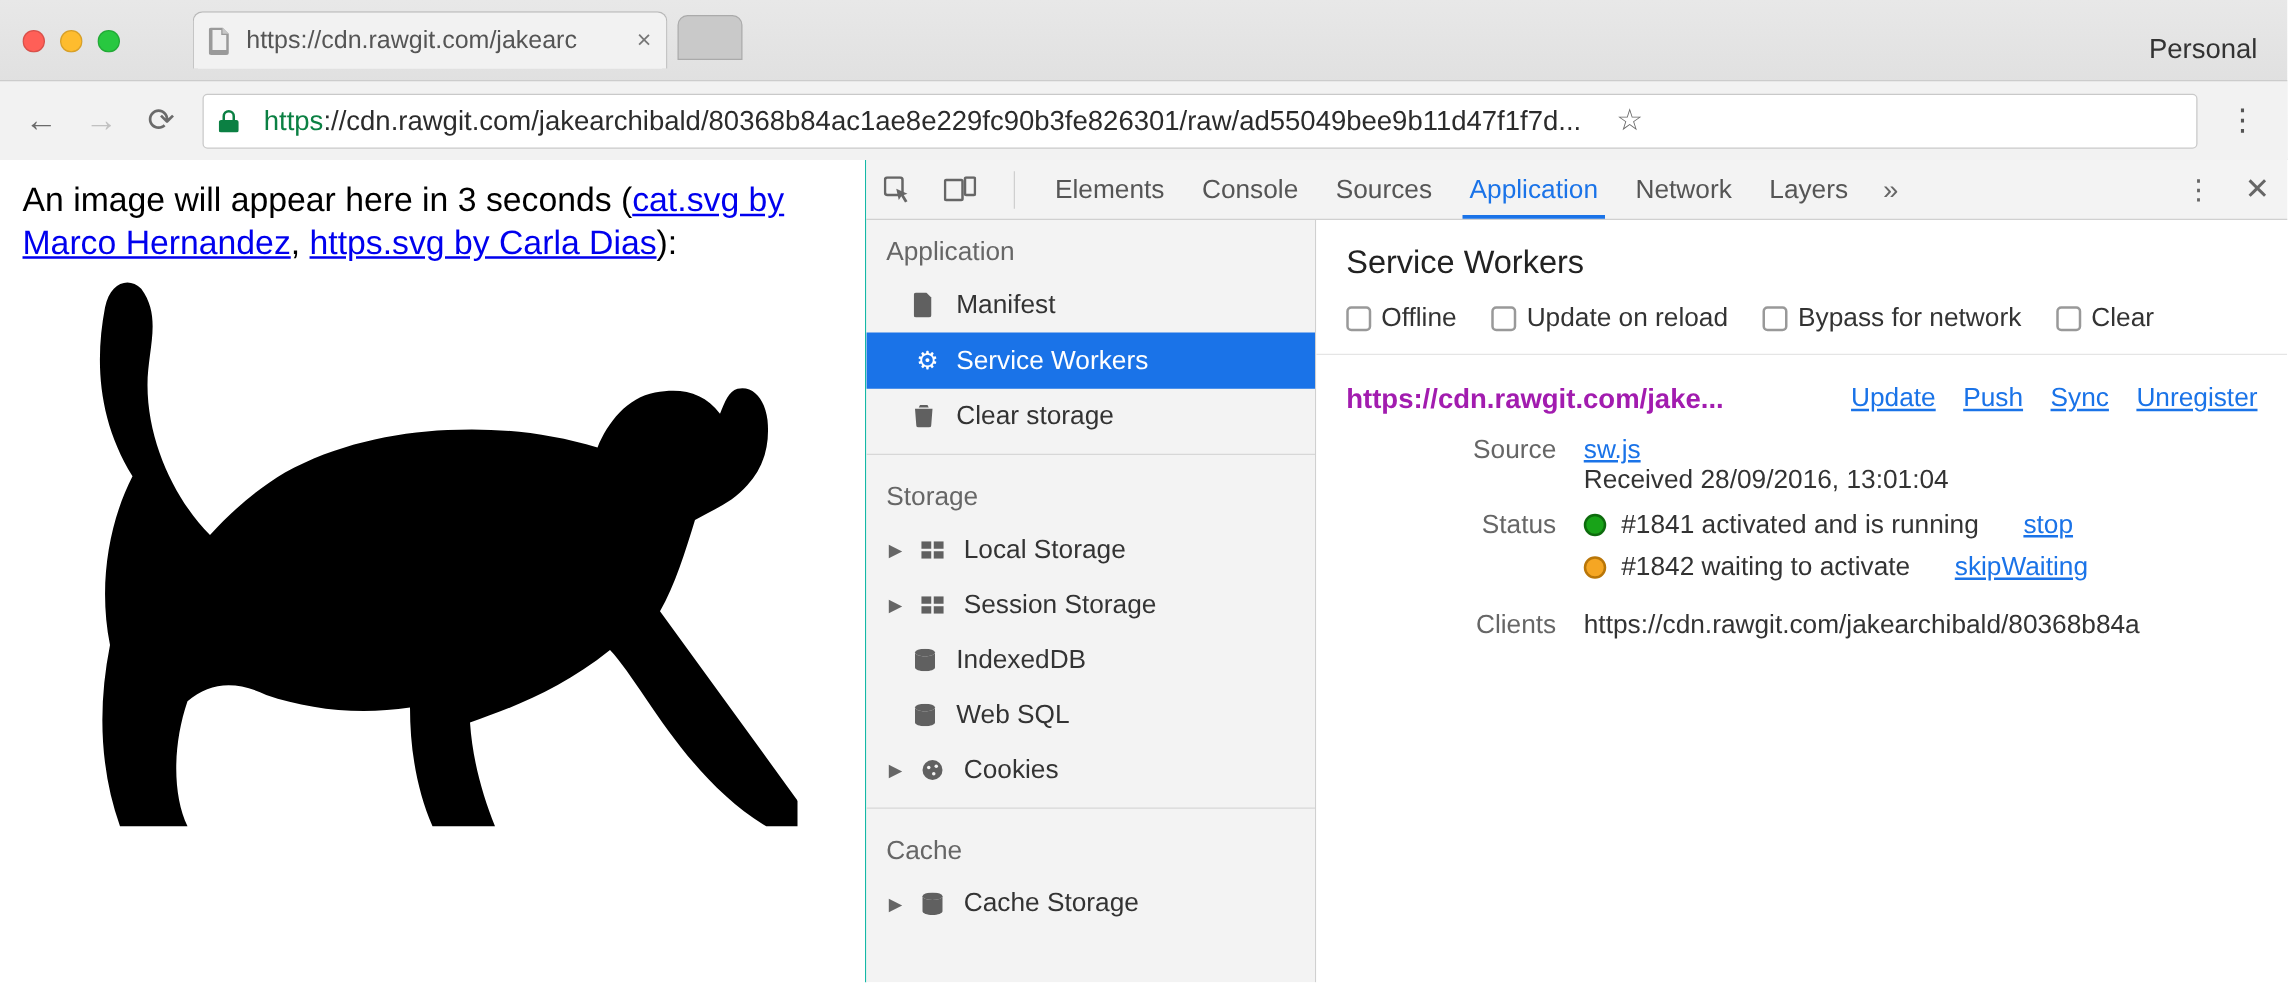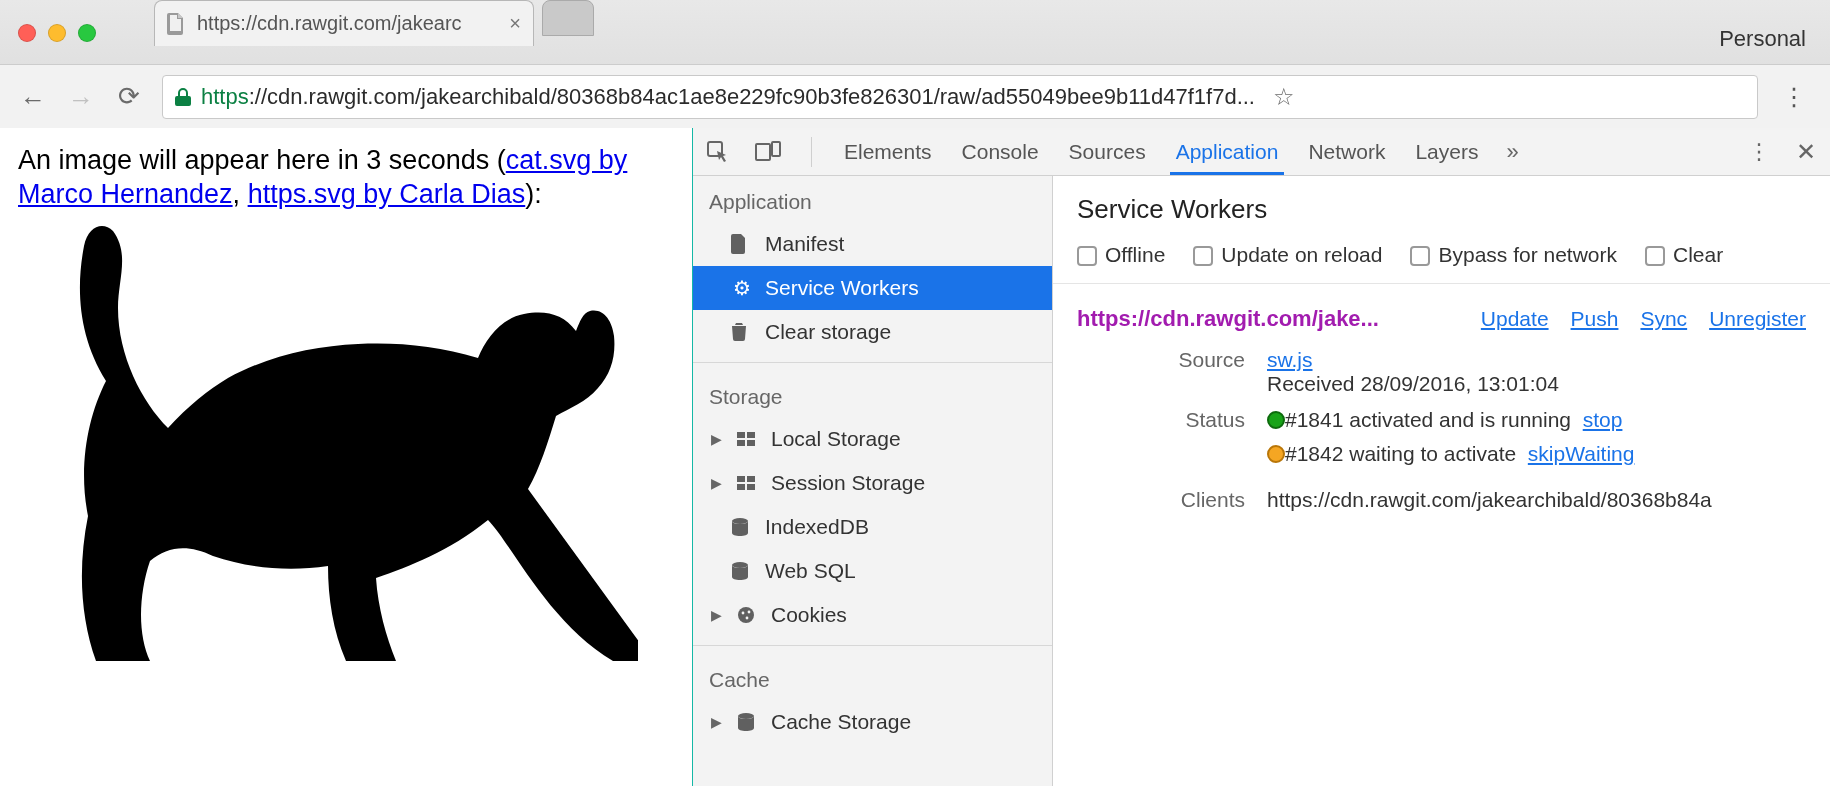--- a/index.html
+++ b/index.html
@@ -1,32 +1,32 @@
 <!DOCTYPE html>
 <html><head>
 <meta charset="utf-8">
 <style>
 * { margin: 0; padding: 0; box-sizing: border-box; font-family: -apple-system, BlinkMacSystemFont, "Segoe UI", Helvetica, Arial, sans-serif; }
 html, body { width: 1830px; height: 786px; overflow: hidden; background: #fff; }
 
 
 .browser-chrome { height: 128px; background: linear-gradient(#e8e8e8, #d9d9d9); border-bottom: 1px solid #b3b3b3; }
-.tabbar { height: 64px; display: flex; align-items: flex-start; padding-left: 14px; position: relative; }
+.tabbar { height: 64px; display: flex; align-items: center; padding-left: 14px; position: relative; }
 .traffic-lights { position: absolute; left: 18px; top: 24px; display: flex; gap: 12px; }
 .tl { width: 18px; height: 18px; border-radius: 50%; border: 1px solid rgba(0,0,0,.15); }
 .tl.red { background: #ff5f57; } .tl.yellow { background: #febc2e; } .tl.green { background: #28c840; }
 .tab { margin-left: 140px; height: 46px; width: 380px; background: #f2f2f2; border: 1px solid #b7b7b7; border-bottom: none; border-top-left-radius: 8px; border-top-right-radius: 8px; display: flex; align-items: center; padding: 0 12px; gap: 12px; font-size: 20px; color: #555; position: relative; }
 .tab-close { margin-left: auto; color: #777; font-size: 20px; }
 .ghost-tab { margin-left: 8px; margin-bottom: 4px; height: 36px; width: 52px; background: #c9c9c9; border: 1px solid #aaa; border-top-left-radius: 8px; border-top-right-radius: 8px; }
 .profile-label { position: absolute; right: 24px; top: 26px; font-size: 22px; color: #333; }
 
 .toolbar { height: 64px; display: flex; align-items: center; gap: 18px; padding: 0 18px; background: #f2f2f2; border-top: 1px solid #ccc; }
 .nav-btn { width: 30px; text-align: center; font-size: 26px; color: #6b6b6b; }
 .nav-btn.disabled { color: #c1c1c1; }
-.omnibox { flex: 1; height: 44px; background: #fff; border: 1px solid #c9c9c9; border-radius: 4px; display: flex; align-items: center; padding: 0 12px; font-size: 22px; color: #2b2b2b; gap: 10px; overflow: hidden; }
+.omnibox { flex: 1; height: 44px; background: #fff; border: 1px solid #c9c9c9; border-radius: 4px; display: flex; align-items: center; padding: 0 12px; font-size: 22px; color: #2b2b2b; gap: 20px; overflow: hidden; }
 .lock { color: #0b8043; font-size: 18px; }
 .url-proto { color: #0b8043; }
 .star { color: #6b6b6b; font-size: 24px; margin-left: 8px; }
 .kebab { color: #555; font-size: 24px; padding: 0 6px; }
 
 
 .workspace { display: flex; height: calc(786px - 128px); }
 
 
 .page { width: 692px; padding: 16px 18px; font-family: "Times New Roman", Times, serif; font-size: 27px; color: #000; line-height: 1.25; }
@@ -62,21 +62,21 @@
 .cb { width: 20px; height: 20px; border: 2px solid #999; border-radius: 4px; display: inline-block; vertical-align: middle; margin-right: 8px; background: #fff; }
 
 .sw-origin-row { display: flex; align-items: center; gap: 24px; padding: 22px 24px 10px; }
 .sw-origin { font-weight: 700; color: #a21caf; font-size: 22px; flex-shrink: 0; white-space: nowrap; overflow: hidden; text-overflow: ellipsis; max-width: 360px; }
 .link { color: #1a73e8; text-decoration: underline; }
 .origin-actions { display: flex; gap: 22px; margin-left: auto; }
 
 .kv { display: flex; padding: 6px 24px; align-items: flex-start; }
 .kv .k { width: 190px; text-align: right; padding-right: 22px; color: #666; font-size: 21px; flex-shrink: 0; }
 .kv .v { flex: 1; color: #333; font-size: 21px; }
-.status-row { display: flex; align-items: center; margin-bottom: 10px; }
+.status-row { display: flex; align-items: center; gap: 12px; margin-bottom: 10px; }
 .dot { width: 18px; height: 18px; border-radius: 50%; border: 2px solid #666; flex-shrink: 0; }
 .dot.green { background: #18a318; border-color: #0d6b0d; }
 .dot.orange { background: #f5a623; border-color: #b97608; }
 
 .file-icon { color: #9a9a9a; font-size: 18px; }
 .svg-icon svg { display: block; }
 </style>
 </head>
 <body>
 

